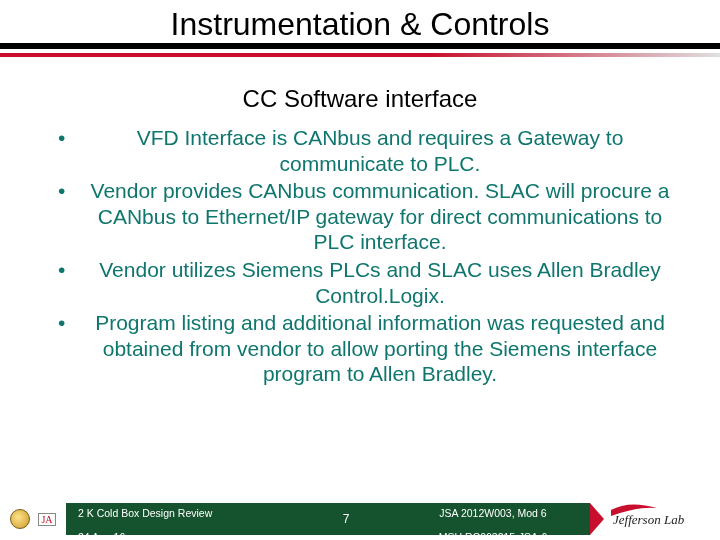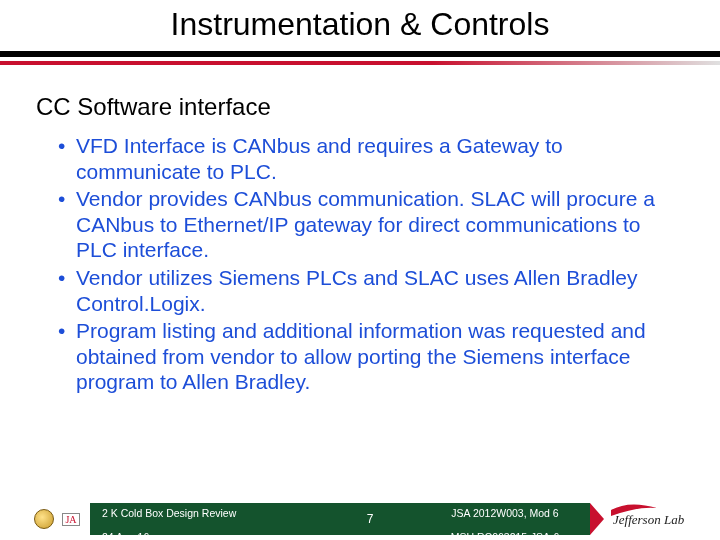--- a/index.html
+++ b/index.html
@@ -7,53 +7,53 @@
     width: 720px;
     height: 540px;
     font-family: Arial, Helvetica, sans-serif;
     background: #fff;
     position: relative;
     overflow: hidden;
   }
   .title-area {
     text-align: center;
     padding-top: 6px;
-    padding-bottom: 8px;
   }
   .title-area h1 {
     font-size: 32px;
     font-weight: 400;
     color: #000;
   }
   .title-rule {
     height: 6px;
     background: #000;
     margin: 0 0 4px 0;
   }
   .red-stripe {
     height: 4px;
     background: linear-gradient(to right, #c8102e 0%, #c8102e 60%, #e0e0e0 100%);
   }
   .content {
     padding: 28px 36px 0 36px;
+    text-align: center;
   }
   .subtitle {
     font-size: 24px;
     font-weight: 400;
     color: #000;
     margin-bottom: 12px;
   }
   ul.bullets {
     list-style: none;
     padding-left: 22px;
   }
   ul.bullets li {
     font-size: 21px;
     line-height: 1.22;
-    color: #1d4ed8;
+    color: #0f766e;
     margin-bottom: 2px;
     position: relative;
     padding-left: 18px;
   }
   ul.bullets li::before {
     content: "•";
     position: absolute;
     left: 0;
     top: 0;
     font-size: 21px;
@@ -66,21 +66,20 @@
     height: 42px;
     display: flex;
     align-items: center;
   }
   .footer-left {
     width: 66px;
     display: flex;
     align-items: center;
     justify-content: center;
     gap: 8px;
-    margin-left: 24px;
   }
   .seal {
     width: 20px; height: 20px; border-radius: 50%;
     background: radial-gradient(circle at 40% 40%, #ffe28a, #c89a2a);
     border: 1px solid #7a5a10;
   }
   .ja-mark {
     font-size: 10px;
     font-family: Georgia, serif;
     color: #c8102e;

